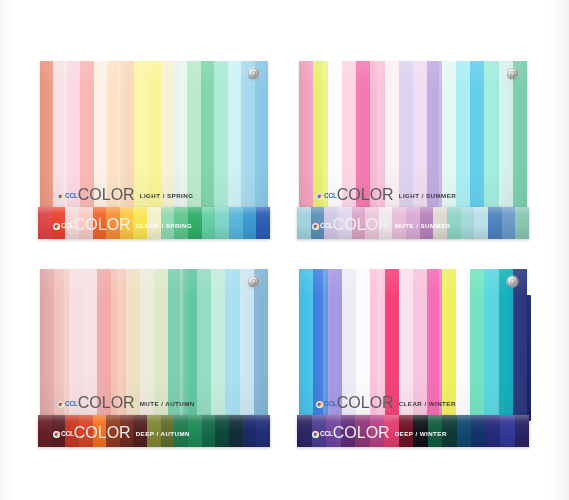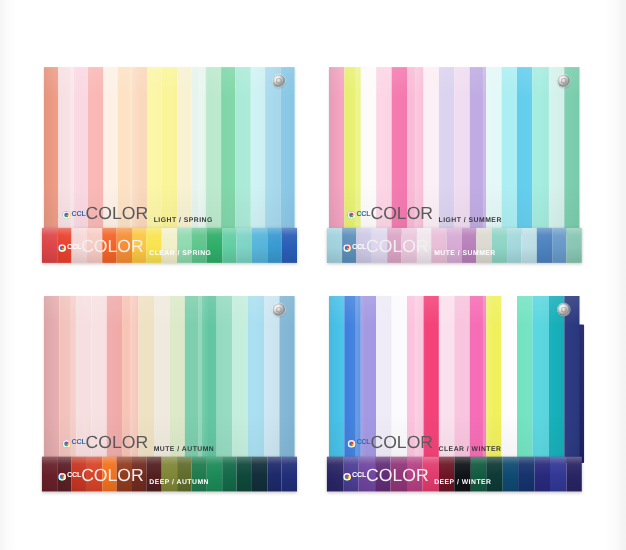--- a/index.html
+++ b/index.html
@@ -102,21 +102,21 @@
         rgba(0,0,0,0.0) 55%, rgba(0,0,0,0.10) 100%),
       linear-gradient(to right,
         rgba(0,0,0,0.06) 0%, rgba(255,255,255,0.05) 20%,
         rgba(0,0,0,0.0) 70%, rgba(0,0,0,0.05) 100%);
   }
 
   
   .label {
     position: absolute;
     display: flex;
-    align-items: flex-end;
+    align-items: center;
     gap: 5px;
     white-space: nowrap;
     z-index: 6;
   }
   .label.on-main  { left: 17px; bottom: 9px; }
   .label.on-band  { left: 15px; top: 9px; }
 
   .logo {
     display: inline-flex;
     align-items: center;

